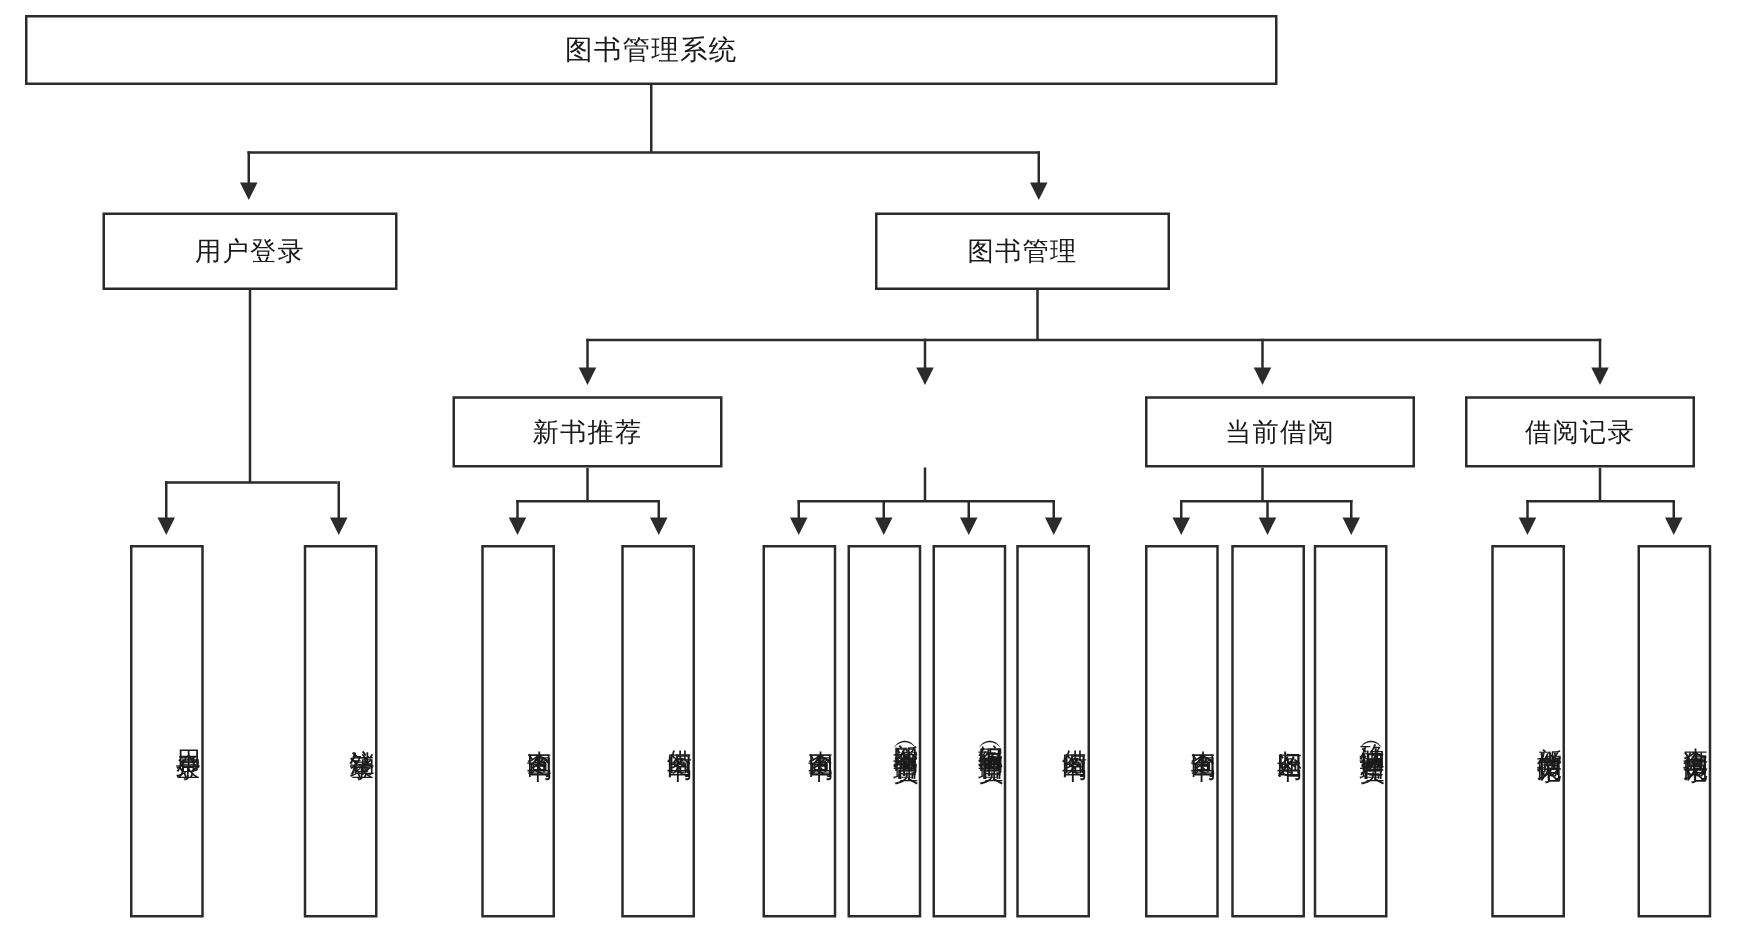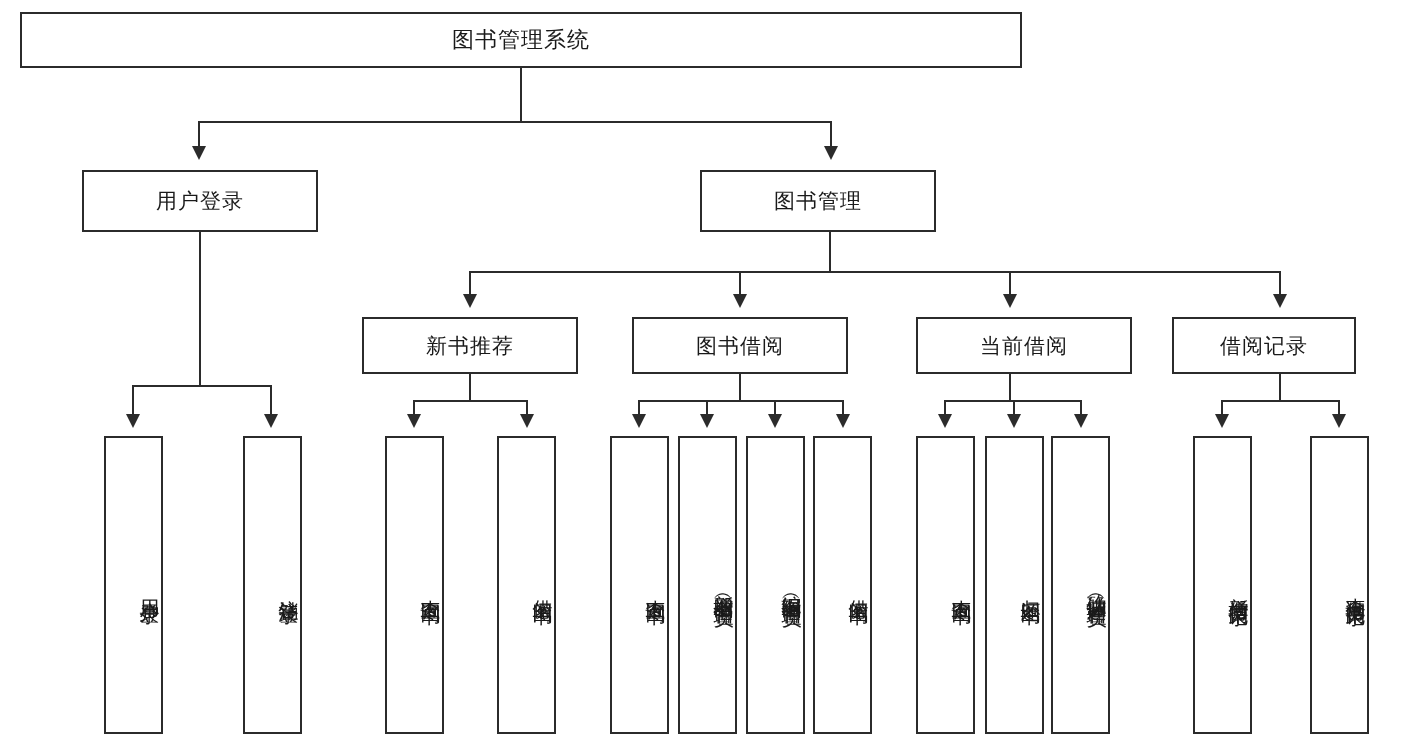--- a/index.html
+++ b/index.html
@@ -125,23 +125,20 @@
   <div class="arrow" style="left:463px; top:294px;"></div>
   <div class="line vline" style="left:739px; top:271px; width:2px; height:25px;"></div>
   <div class="arrow" style="left:733px; top:294px;"></div>
   <div class="line vline" style="left:1009px; top:271px; width:2px; height:25px;"></div>
   <div class="arrow" style="left:1003px; top:294px;"></div>
   <div class="line vline" style="left:1279px; top:271px; width:2px; height:25px;"></div>
   <div class="arrow" style="left:1273px; top:294px;"></div>
 
   <div class="node h" style="left:362px; top:317px; width:216px; height:57px;align-items:center;">
     <span>新书推荐</span>
-  </div>
-  <div class="node h" style="left:632px; top:317px; width:216px; height:57px;">
-    <span>图书借阅</span>
   </div>
   <div class="node h" style="left:902px; top:317px; width:216px; height:57px;margin-left:14px;">
     <span>当前借阅</span>
   </div>
   <div class="node h" style="left:1172px; top:317px; width:184px; height:57px;">
     <span>借阅记录</span>
   </div>
 
   <div class="line vline" style="left:469px; top:374px; width:2px; height:27px;"></div>
   <div class="line hline" style="left:413px; top:400px; width:114px; height:2px;"></div>

